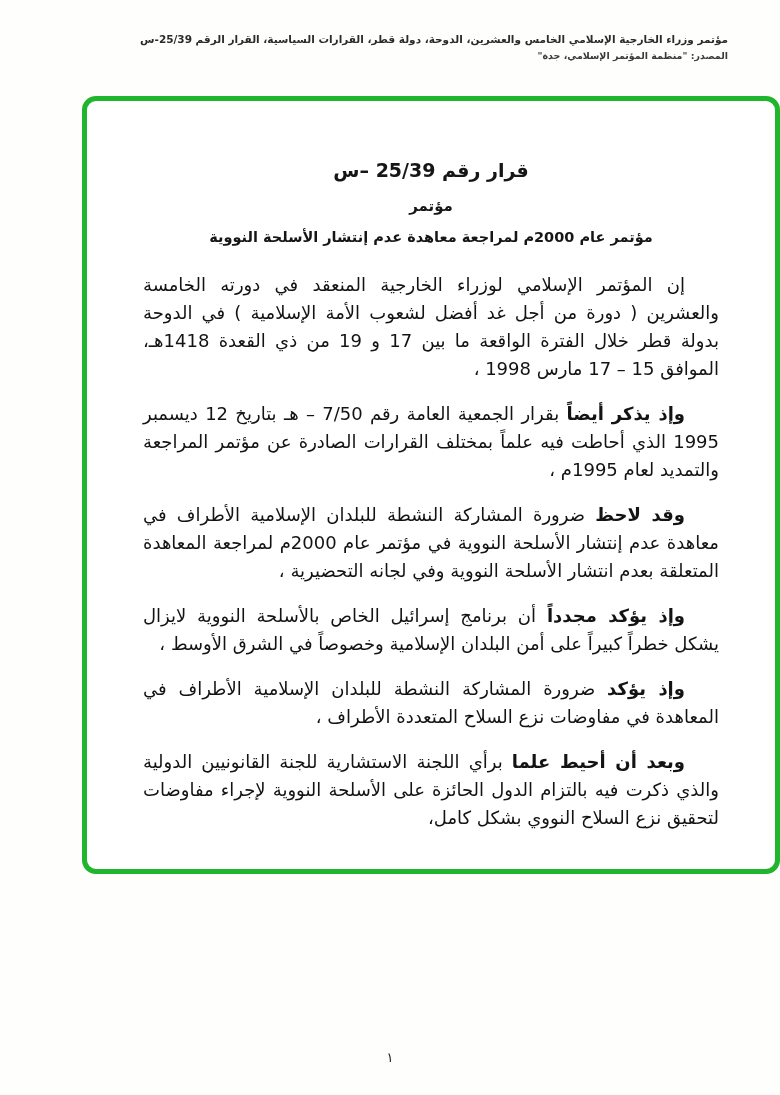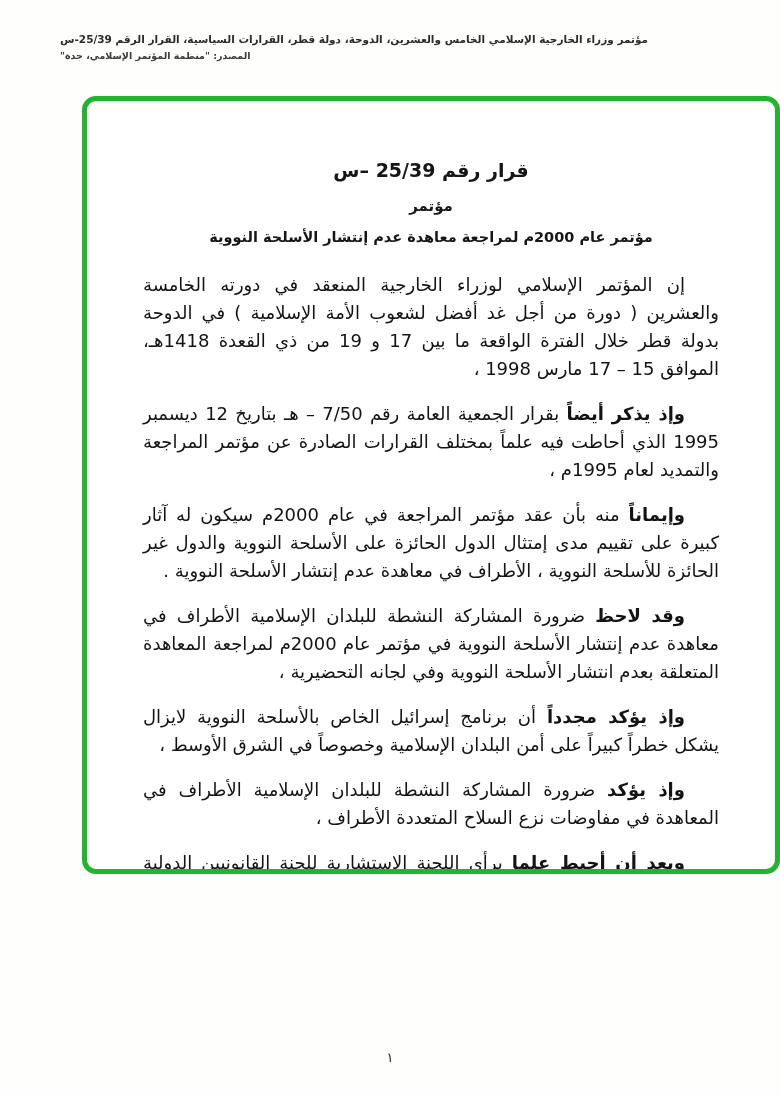--- a/index.html
+++ b/index.html
@@ -14,21 +14,21 @@
     font-family: "DejaVu Sans", sans-serif;
     color: #161616;
     overflow: hidden;
   }
   .top-header {
     position: absolute;
     top: 30px;
     right: 52px;
     left: 60px;
     direction: rtl;
-    text-align: left;
+    text-align: right;
     font-size: 10.5px;
     font-weight: bold;
     color: #2b2b2b;
     line-height: 1.75;
   }
   .top-header .src-line {
     font-size: 9.5px;
     color: #3a3a3a;
   }
   .green-frame {
@@ -110,23 +110,20 @@
 
     <p class="doc-paragraph">
       <strong></strong><span>إن المؤتمر الإسلامي لوزراء الخارجية المنعقد في دورته الخامسة والعشرين ( دورة من أجل غد أفضل لشعوب الأمة الإسلامية ) في  الدوحة بدولة قطر خلال الفترة الواقعة ما بين 17 و 19 من ذي القعدة 1418هـ، الموافق 15 – 17 مارس 1998 ،</span>
     </p>
 
 
     <p class="doc-paragraph">
       <strong>وإذ يذكر أيضاً</strong><span> بقرار الجمعية العامة رقم 7/50 – هـ بتاريخ 12 ديسمبر 1995 الذي أحاطت فيه علماً بمختلف القرارات الصادرة عن مؤتمر المراجعة والتمديد لعام 1995م ،</span>
     </p>
 
-    <p class="doc-paragraph">
-      <strong>وإيماناً</strong><span> منه بأن عقد مؤتمر المراجعة في عام 2000م  سيكون له آثار كبيرة على تقييم مدى إمتثال الدول الحائزة على الأسلحة النووية والدول غير الحائزة للأسلحة النووية ، الأطراف في معاهدة عدم إنتشار الأسلحة النووية .</span>
-    </p>
 
     <p class="doc-paragraph">
       <strong>وقد لاحظ</strong><span> ضرورة المشاركة النشطة للبلدان الإسلامية الأطراف في معاهدة عدم إنتشار الأسلحة النووية في مؤتمر عام 2000م لمراجعة المعاهدة المتعلقة بعدم انتشار الأسلحة النووية وفي لجانه التحضيرية ،</span>
     </p>
 
     <p class="doc-paragraph">
       <strong>وإذ يؤكد مجدداً</strong><span> أن برنامج إسرائيل الخاص بالأسلحة  النووية لايزال يشكل خطراً كبيراً على أمن البلدان الإسلامية وخصوصاً في الشرق الأوسط ،</span>
     </p>
 
     <p class="doc-paragraph">

